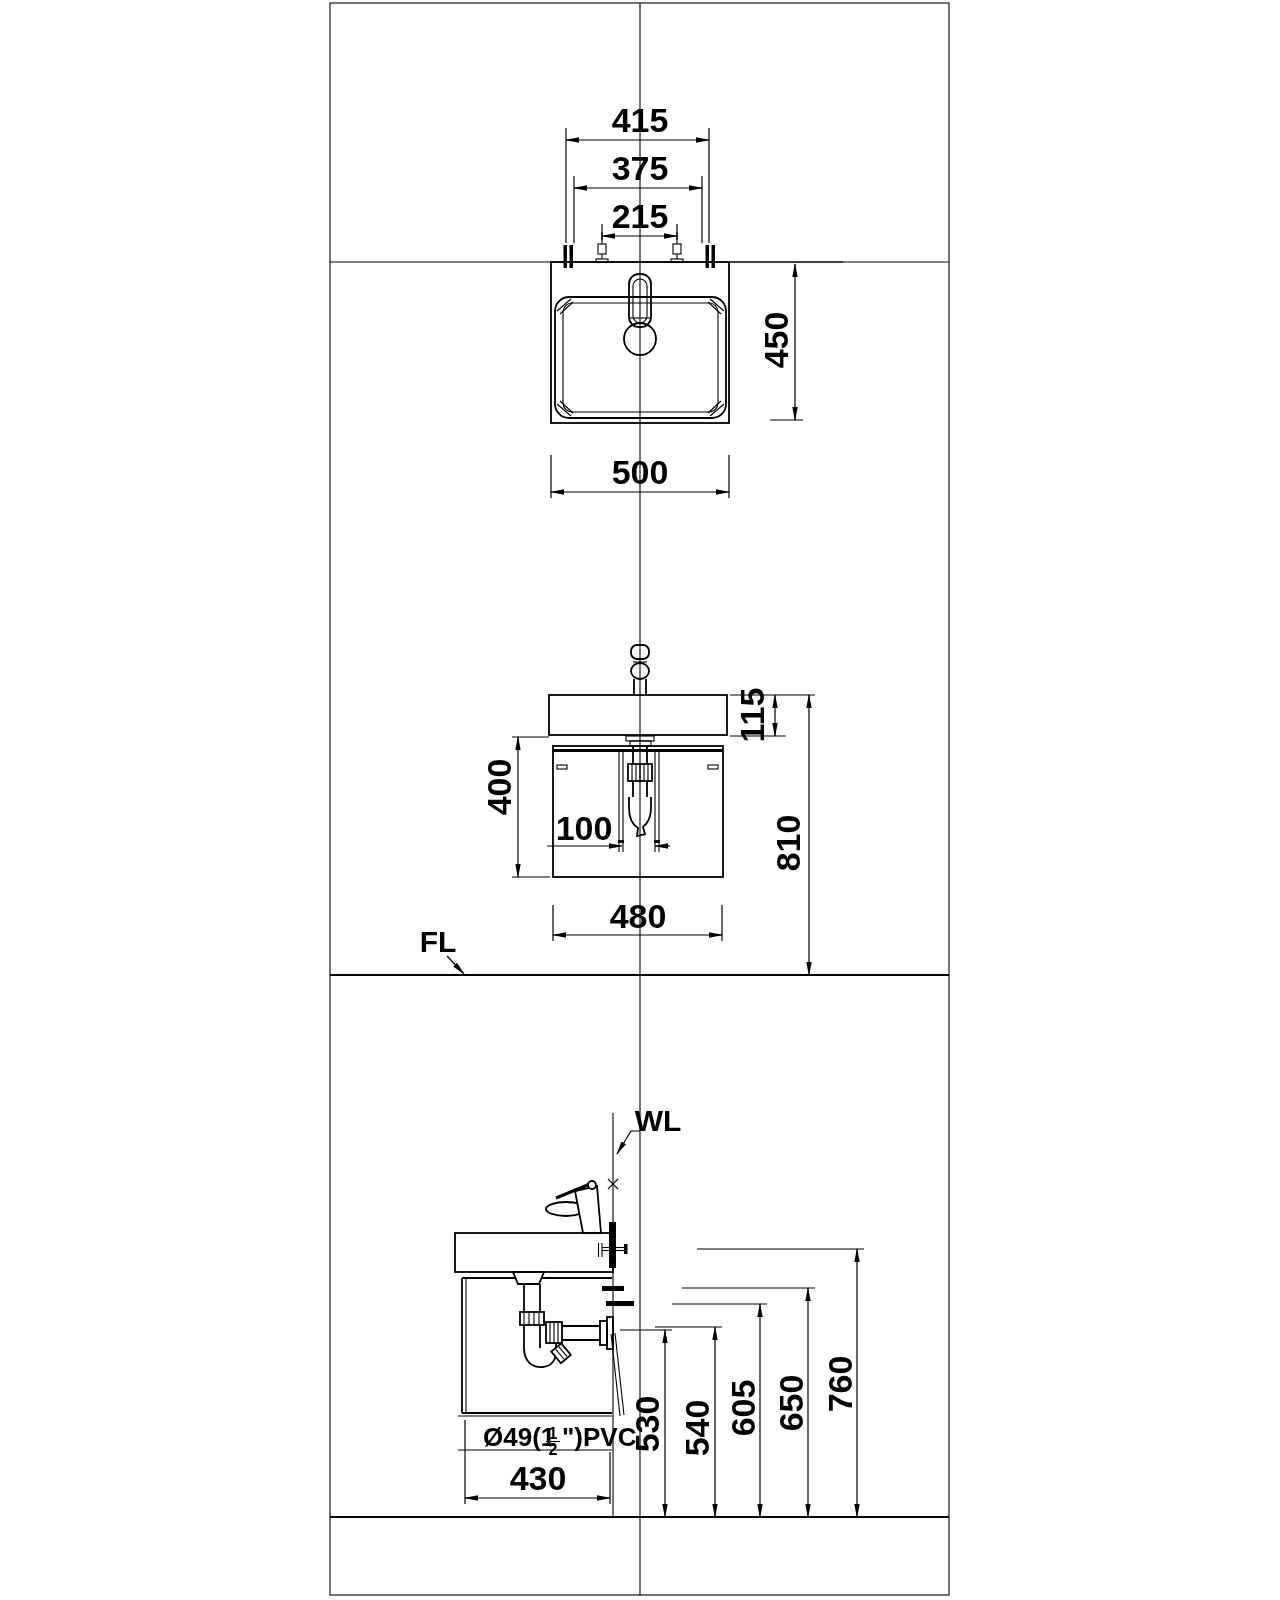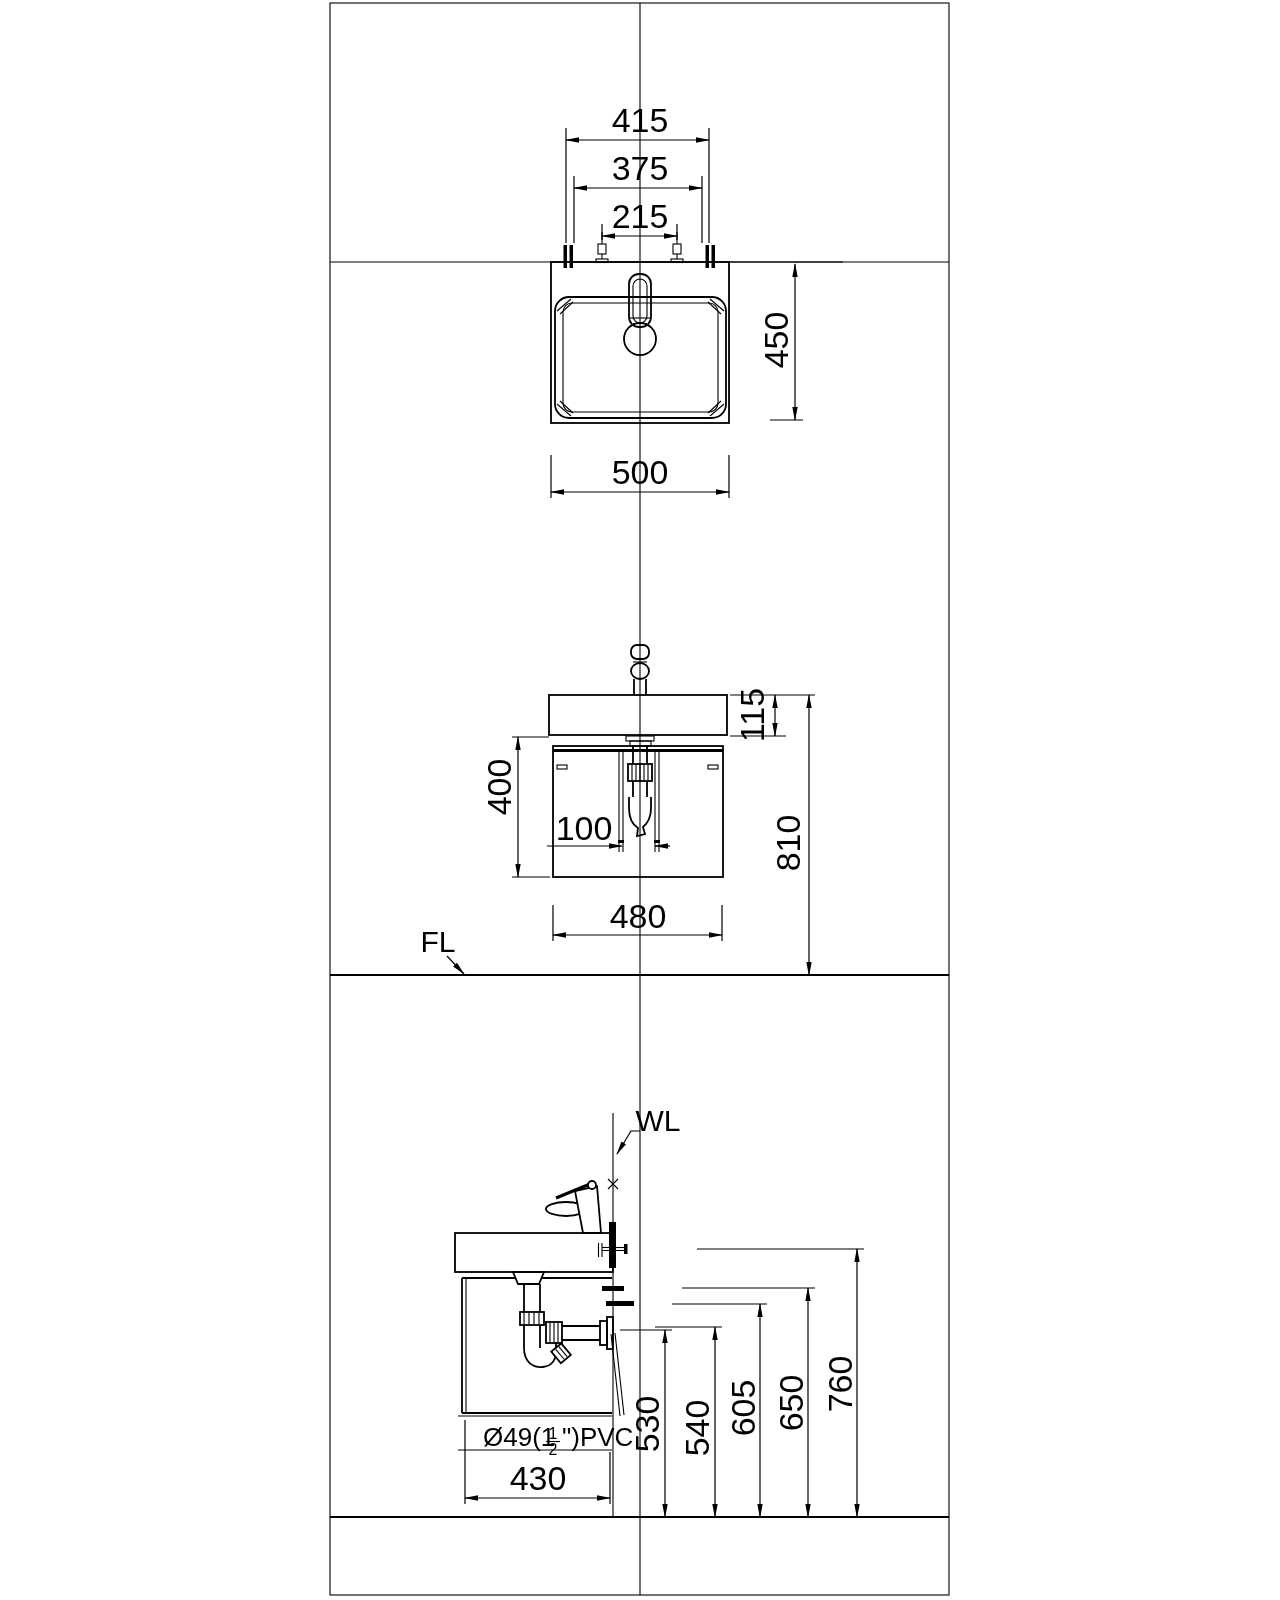--- a/index.html
+++ b/index.html
@@ -1,16 +1,16 @@
 <!DOCTYPE html>
 <html><head>
 <meta charset="utf-8">
 <style>
   html,body{margin:0;padding:0;background:#ffffff;}
-  .page{width:1280px;height:1600px;background:#ffffff;position:relative;overflow:hidden;}
+  .page{width:1280px;height:1600px;background:#ffffff;position:relative;overflow:hidden;font-weight:bold;}
   svg{display:block;}
   svg text{font-family:"Liberation Sans","DejaVu Sans",sans-serif;fill:#000;}
   .dtxt{font-size:34px;}
   .lbl{font-size:30px;}
   .ptxt{font-size:26px;}
   .frac{font-size:16px;}
   .ln{stroke:#000;stroke-width:1.8;fill:none;}
   .thin{stroke:#000;stroke-width:1.1;fill:none;}
   .dim{stroke:#000;stroke-width:1.2;fill:none;}
   .band{stroke:#000;stroke-width:3;fill:none;}

